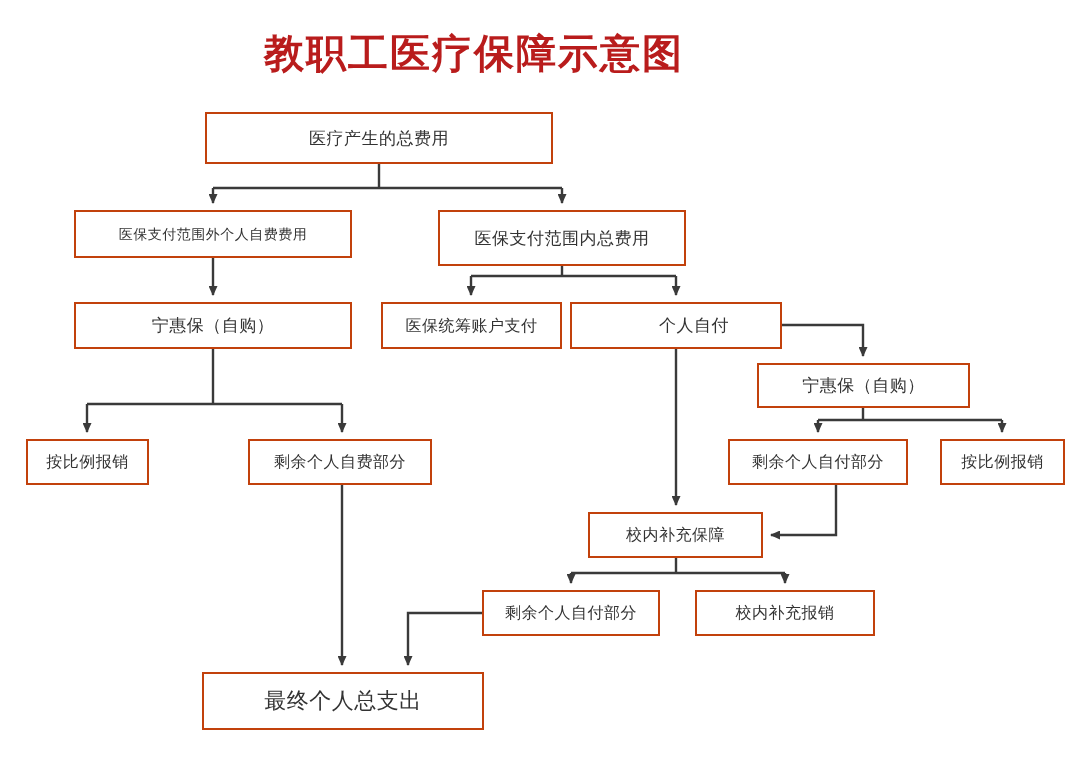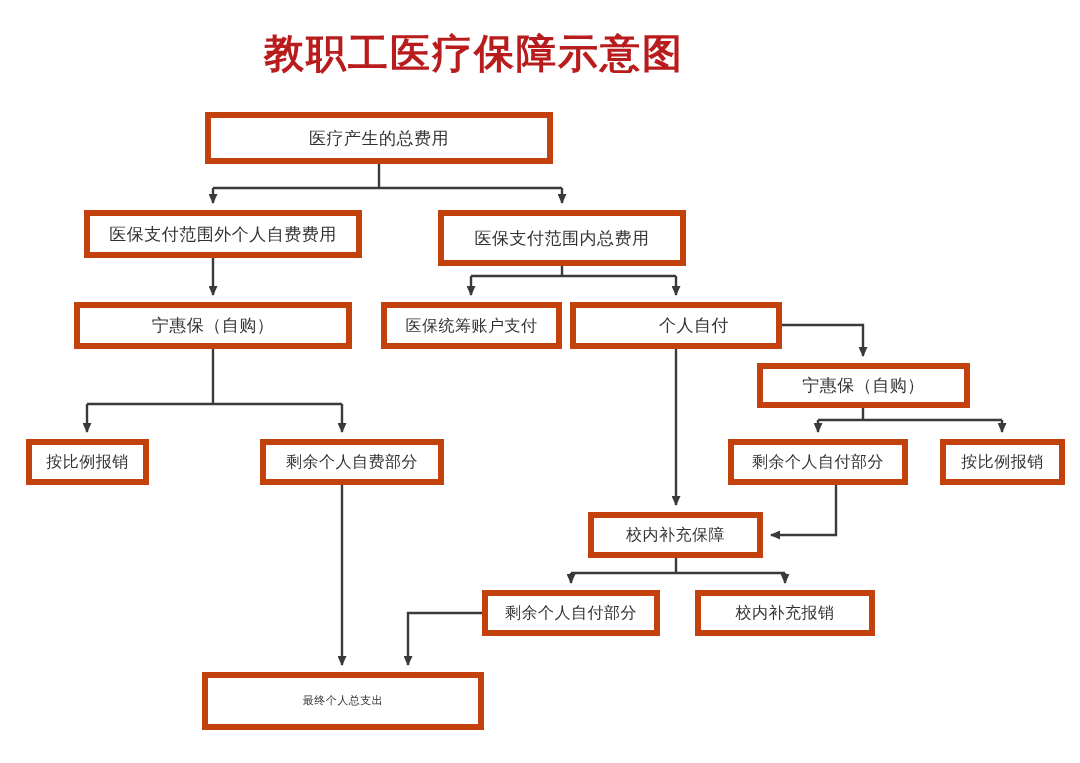--- a/index.html
+++ b/index.html
@@ -39,21 +39,21 @@
     position: absolute;
     left: 0;
     top: 0;
     width: 1080px;
     height: 763px;
     pointer-events: none;
   }
   .node {
     position: absolute;
     box-sizing: border-box;
-    border: 6px solid #c2410c;
+    border: 2px solid #c2410c;
     background: #ffffff;
     display: flex;
     align-items: center;
     justify-content: center;
     color: #333333;
     font-size: 17px;
     line-height: 1.2;
     text-align: center;
     white-space: nowrap;
     letter-spacing: 0.5px;
@@ -107,28 +107,28 @@
       <path d="M571,573 L571,583" marker-end="url(#arrow)"></path>
       <path d="M785,573 L785,583" marker-end="url(#arrow)"></path>
 
       <path d="M342,485 L342,665" marker-end="url(#arrow)"></path>
 
       <path d="M482,613 L408,613 L408,665" marker-end="url(#arrow)"></path>
     </g>
   </svg>
 
   <div class="node" style="left:205px;top:112px;width:348px;height:52px;font-size:17px;">医疗产生的总费用</div>
-  <div class="node" style="left:84px;top:210px;width:278px;height:48px;font-size:17px;">医保支付范围外个人自费费用</div>
+  <div class="node" style="left:74px;top:210px;width:278px;height:48px;font-size:14px;">医保支付范围外个人自费费用</div>
   <div class="node" style="left:438px;top:210px;width:248px;height:56px;font-size:17px;">医保支付范围内总费用</div>
   <div class="node" style="left:74px;top:302px;width:278px;height:47px;font-size:17px;">宁惠保（自购）</div>
   <div class="node" style="left:381px;top:302px;width:181px;height:47px;font-size:16px;">医保统筹账户支付</div>
   <div class="node" style="left:570px;top:302px;width:212px;height:47px;font-size:17px;padding-left:36px;">个人自付</div>
   <div class="node" style="left:757px;top:363px;width:213px;height:45px;font-size:17px;">宁惠保（自购）</div>
   <div class="node" style="left:26px;top:439px;width:123px;height:46px;font-size:16px;">按比例报销</div>
-  <div class="node" style="left:260px;top:439px;width:184px;height:46px;font-size:16px;">剩余个人自费部分</div>
+  <div class="node" style="left:248px;top:439px;width:184px;height:46px;font-size:16px;">剩余个人自费部分</div>
   <div class="node" style="left:728px;top:439px;width:180px;height:46px;font-size:16px;">剩余个人自付部分</div>
   <div class="node" style="left:940px;top:439px;width:125px;height:46px;font-size:16px;">按比例报销</div>
   <div class="node" style="left:588px;top:512px;width:175px;height:46px;font-size:16px;">校内补充保障</div>
   <div class="node" style="left:482px;top:590px;width:178px;height:46px;font-size:16px;">剩余个人自付部分</div>
   <div class="node" style="left:695px;top:590px;width:180px;height:46px;font-size:16px;">校内补充报销</div>
-  <div class="node" style="left:202px;top:672px;width:282px;height:58px;font-size:11px;">最终个人总支出</div>
+  <div class="node" style="left:202px;top:672px;width:282px;height:58px;font-size:22px;">最终个人总支出</div>
 
 </div>
 
 </body></html>

